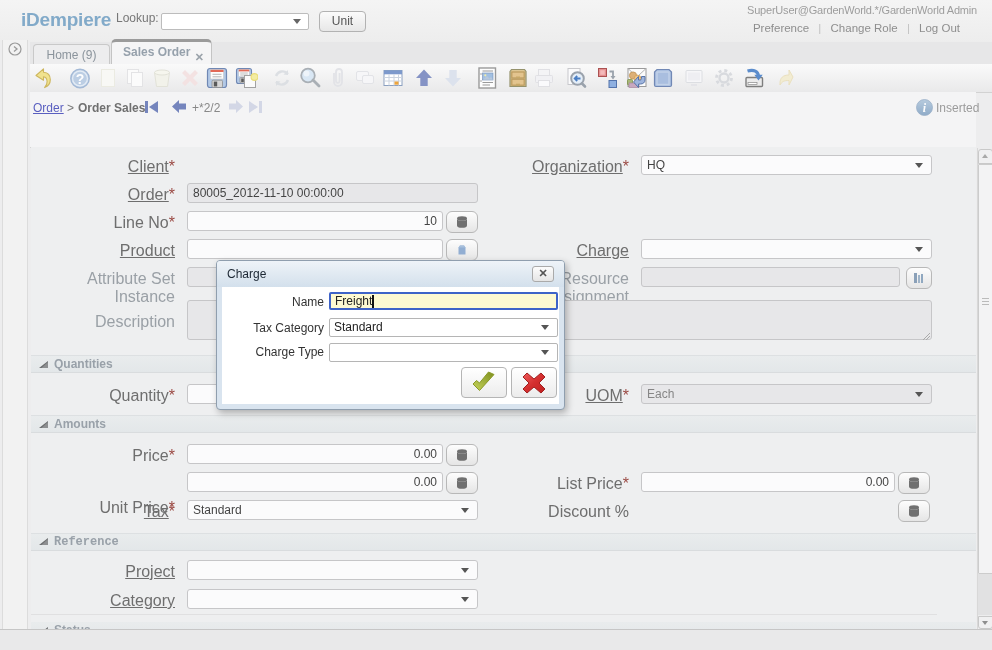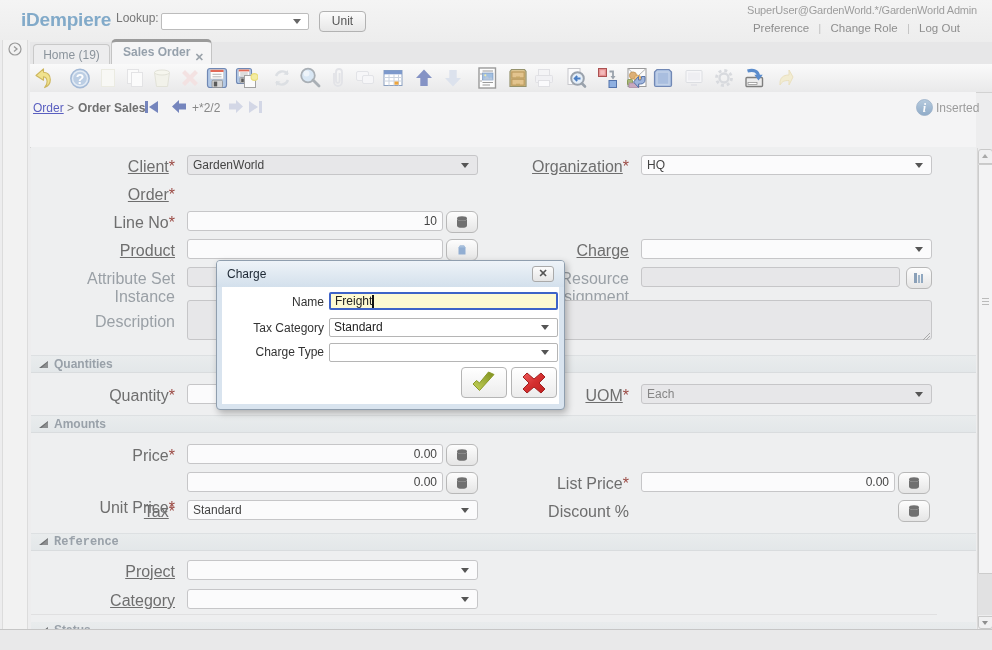--- a/index.html
+++ b/index.html
@@ -87,21 +87,21 @@
   <div id="usr">SuperUser@GardenWorld.*/GardenWorld Admin</div>
   <div id="links">Preference <span>|</span> Change Role <span>|</span> Log Out</div>
 
   <div id="tabbar"></div>
   <div id="westbtn">
       <svg width="14" height="14" viewBox="0 0 14 14">
         <circle cx="7" cy="7" r="6" fill="none" stroke="#9a9a9a" stroke-width="1.2"></circle>
         <path d="M6 4.5 L9 7 L6 9.5" fill="none" stroke="#9a9a9a" stroke-width="1.3"></path>
       </svg>
     </div>
-  <div id="tab1">Home (19)</div>
+  <div id="tab1">Home (9)</div>
   <div id="tab2"><span class="t">Sales Order</span><span class="x">✕</span></div>
 
   <div id="toolbar" class="icons">
     <svg class="ti" style="left:2px;" viewBox="0 0 24 24">
         <path d="M4 9.5 L11.5 2.8 L11.5 6.3 C15.8 6.5 18.3 9.6 18.3 13.8 C18.3 17.8 16 20.3 12.6 21.6 C14.6 19.4 15.2 17.6 15.1 15.4 C15 12.8 13.6 11 11.5 10.7 L11.5 14.2 Z" fill="#f0e28e" stroke="#cdb65e" stroke-width="1.1" stroke-linejoin="round"></path>
       </svg>
     <svg class="ti" style="left:38px;" viewBox="0 0 24 24">
         <circle cx="12" cy="12.5" r="9.2" fill="#c7d6e9" stroke="#a3b9d6" stroke-width="1.4"></circle>
         <circle cx="12" cy="12.5" r="7.4" fill="#bccee4" stroke="#e4ecf5" stroke-width="1.2"></circle>
         <text x="12" y="17.5" font-size="14" font-weight="bold" fill="#fdfdfe" text-anchor="middle" font-family="Liberation Sans">?</text>
@@ -266,25 +266,25 @@
         </defs>
         <circle cx="8.5" cy="8.5" r="8" fill="url(#gi)" stroke="#9ab0c8" stroke-width="0.8"></circle>
         <text x="8.5" y="12.8" font-size="12" font-weight="bold" font-style="italic" fill="#fdfdfd" text-anchor="middle" font-family="Liberation Serif">i</text>
       </svg>
     <span id="inserted">Inserted</span>
   </div>
 
   <div id="form">
 
     <div class="lbl" style="left:0;width:144px;top:11px;"><u>Client</u><span class="m">*</span></div>
-    <div class="fld ro" style="left:156px;top:8px;width:279px;">GardenWorld<div class="cbar"></div></div>
     <div class="lbl" style="left:450px;width:148px;top:11px;"><u>Organization</u><span class="m">*</span></div>
     <div class="fld" style="left:610px;top:8px;width:279px;">HQ<div class="cbar"></div></div>
 
     <div class="lbl" style="left:0;width:144px;top:39px;"><u>Order</u><span class="m">*</span></div>
+    <div class="fld ro" style="left:156px;top:36px;width:279px;">80005_2012-11-10 00:00:00</div>
 
     <div class="lbl" style="left:0;width:144px;top:67px;">Line No<span class="m">*</span></div>
     <div class="fld num" style="left:156px;top:64px;width:244px;">10</div>
     <div class="cbtn" style="left:415px;top:64px;">
         <svg width="14" height="14" viewBox="0 0 14 14">
           <ellipse cx="7" cy="3.5" rx="5" ry="2.3" fill="#707070"></ellipse>
           <path d="M2 3.5 L2 10.5 A5 2.3 0 0 0 12 10.5 L12 3.5 A5 2.3 0 0 1 2 3.5 Z" fill="#707070"></path>
         </svg>
       </div>
 

